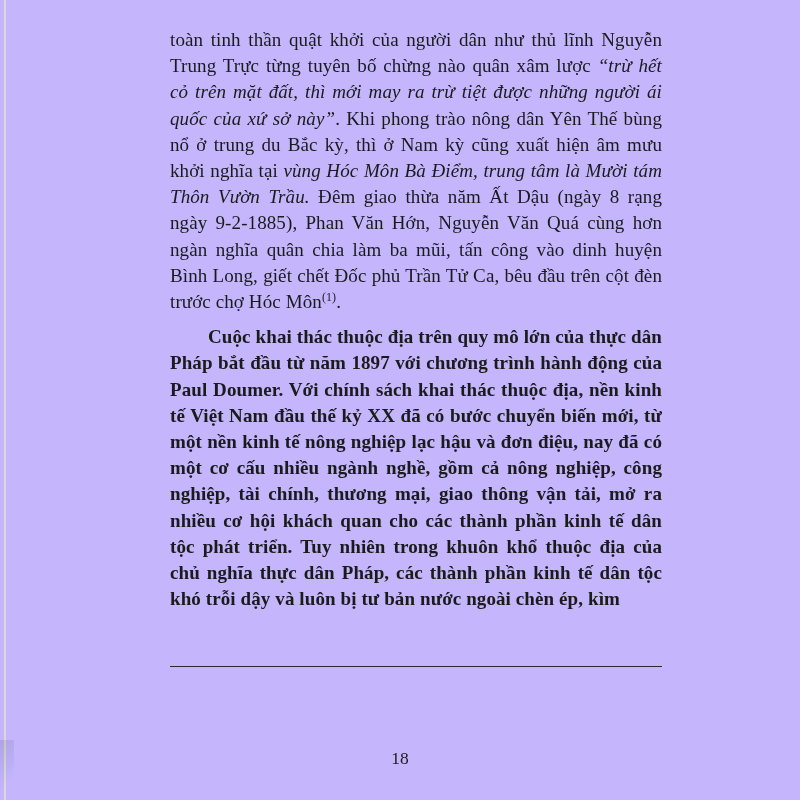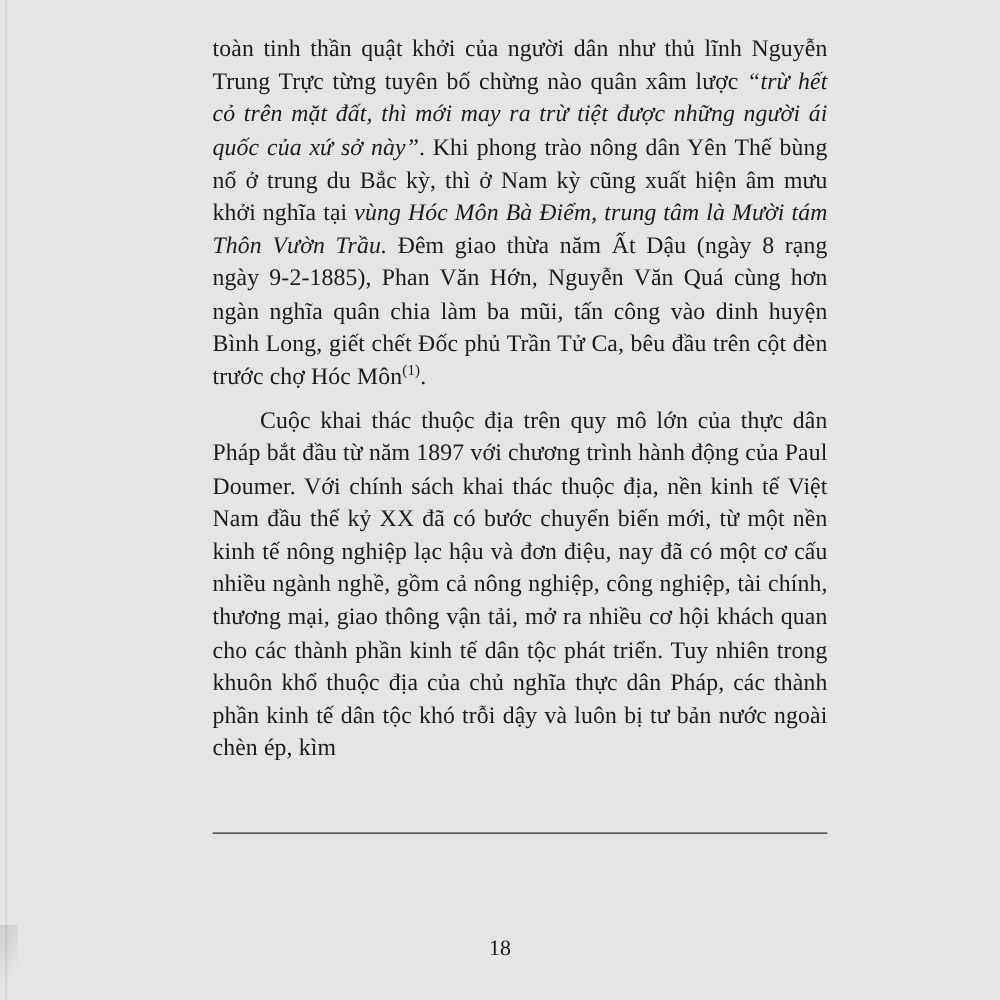--- a/index.html
+++ b/index.html
@@ -11,21 +11,21 @@
     width: 800px;
     height: 800px;
     position: relative;
     overflow: hidden;
     font-family: "Liberation Serif", serif;
     color: #1b1b1b;
   }
   .page {
     position: absolute;
     inset: 0;
-    background: #e5e5e5;
+    background: #c4b5fd;
   }
   .scan-edge {
     position: absolute;
     left: 4px;
     top: 0;
     bottom: 0;
     width: 2px;
     background: #d9d9d9;
   }
   .scan-corner {
@@ -45,20 +45,21 @@
   p.body {
     margin: 0;
     font-size: 19px;
     line-height: 26.2px;
     text-align: justify;
     letter-spacing: 0.1px;
   }
   p.body.p2 {
     margin-top: 9px;
     text-indent: 38px;
+    font-weight: bold;
   }
   .it {
     font-style: italic;
   }
   sup.fnref {
     font-size: 12px;
     line-height: 0;
     vertical-align: super;
   }
   .footnote-block {

